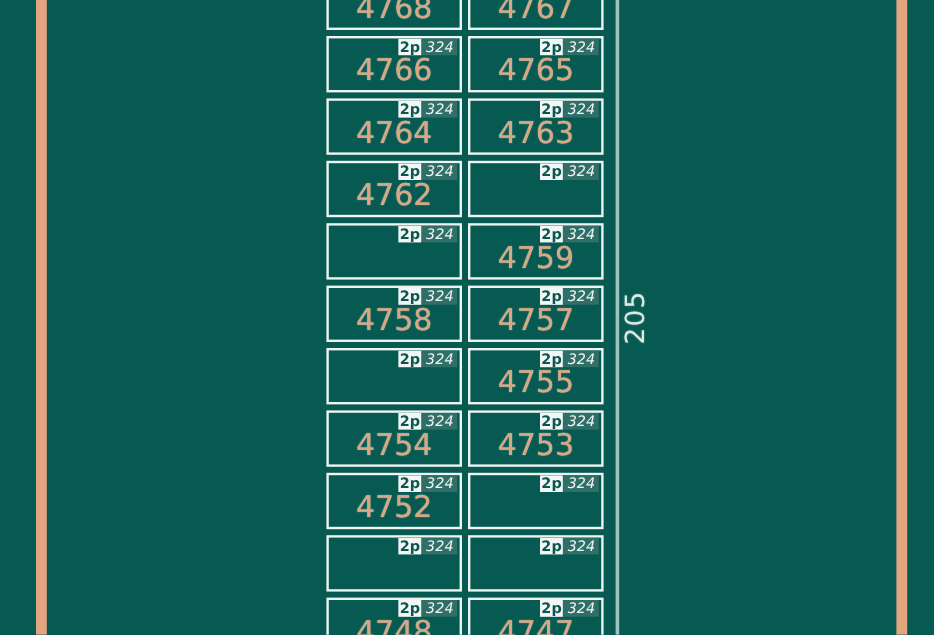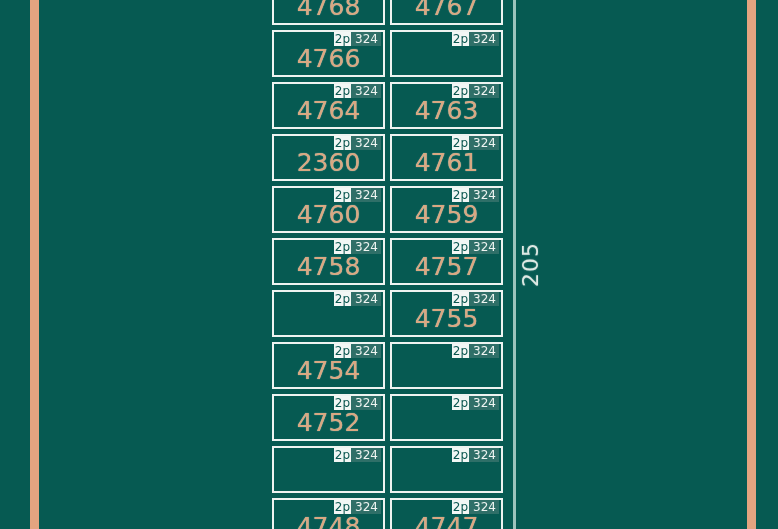--- a/index.html
+++ b/index.html
@@ -89,24 +89,25 @@
     font-size: 12px;
     line-height: 14px;
     color: #eef4f1;
     white-space: nowrap;
   }
   .cell .tag .ttype {
     background: #f2f7f5;
     color: #0b5750;
     padding: 0 1px;
     margin-right: 4px;
-    font-weight: 400;
+    font-weight: 700;
   }
   .cell .tag .tarea {
     padding-right: 3px;
+    font-style: italic;
   }
   .cell .num {
     position: absolute;
     left: 0;
     right: 0;
     top: 12px;
     text-align: center;
     font-size: 25px;
     line-height: 30px;
     color: #d9a882;
@@ -140,20 +141,21 @@
           <span class="ttype">2р</span>
           <span class="tarea">324</span>
         </div>
         <div class="num">4766</div>
       </div>
       <div class="cell">
         <div class="tag">
           <span class="ttype">2р</span>
           <span class="tarea">324</span>
         </div>
+        <div class="num">4765</div>
       </div>
     </div>
     <div class="row">
       <div class="cell">
         <div class="tag">
           <span class="ttype">2р</span>
           <span class="tarea">324</span>
         </div>
         <div class="num">4764</div>
       </div>
@@ -164,37 +166,35 @@
         </div>
         <div class="num">4763</div>
       </div>
     </div>
     <div class="row">
       <div class="cell">
         <div class="tag">
           <span class="ttype">2р</span>
           <span class="tarea">324</span>
         </div>
-        <div class="num">2360</div>
-      </div>
-      <div class="cell">
-        <div class="tag">
-          <span class="ttype">2р</span>
-          <span class="tarea">324</span>
-        </div>
-        <div class="num">4761</div>
-      </div>
-    </div>
-    <div class="row">
-      <div class="cell">
-        <div class="tag">
-          <span class="ttype">2р</span>
-          <span class="tarea">324</span>
-        </div>
-        <div class="num">4760</div>
+        <div class="num">4762</div>
+      </div>
+      <div class="cell">
+        <div class="tag">
+          <span class="ttype">2р</span>
+          <span class="tarea">324</span>
+        </div>
+      </div>
+    </div>
+    <div class="row">
+      <div class="cell">
+        <div class="tag">
+          <span class="ttype">2р</span>
+          <span class="tarea">324</span>
+        </div>
       </div>
       <div class="cell">
         <div class="tag">
           <span class="ttype">2р</span>
           <span class="tarea">324</span>
         </div>
         <div class="num">4759</div>
       </div>
     </div>
     <div class="row">
@@ -234,20 +234,21 @@
           <span class="ttype">2р</span>
           <span class="tarea">324</span>
         </div>
         <div class="num">4754</div>
       </div>
       <div class="cell">
         <div class="tag">
           <span class="ttype">2р</span>
           <span class="tarea">324</span>
         </div>
+        <div class="num">4753</div>
       </div>
     </div>
     <div class="row">
       <div class="cell">
         <div class="tag">
           <span class="ttype">2р</span>
           <span class="tarea">324</span>
         </div>
         <div class="num">4752</div>
       </div>

